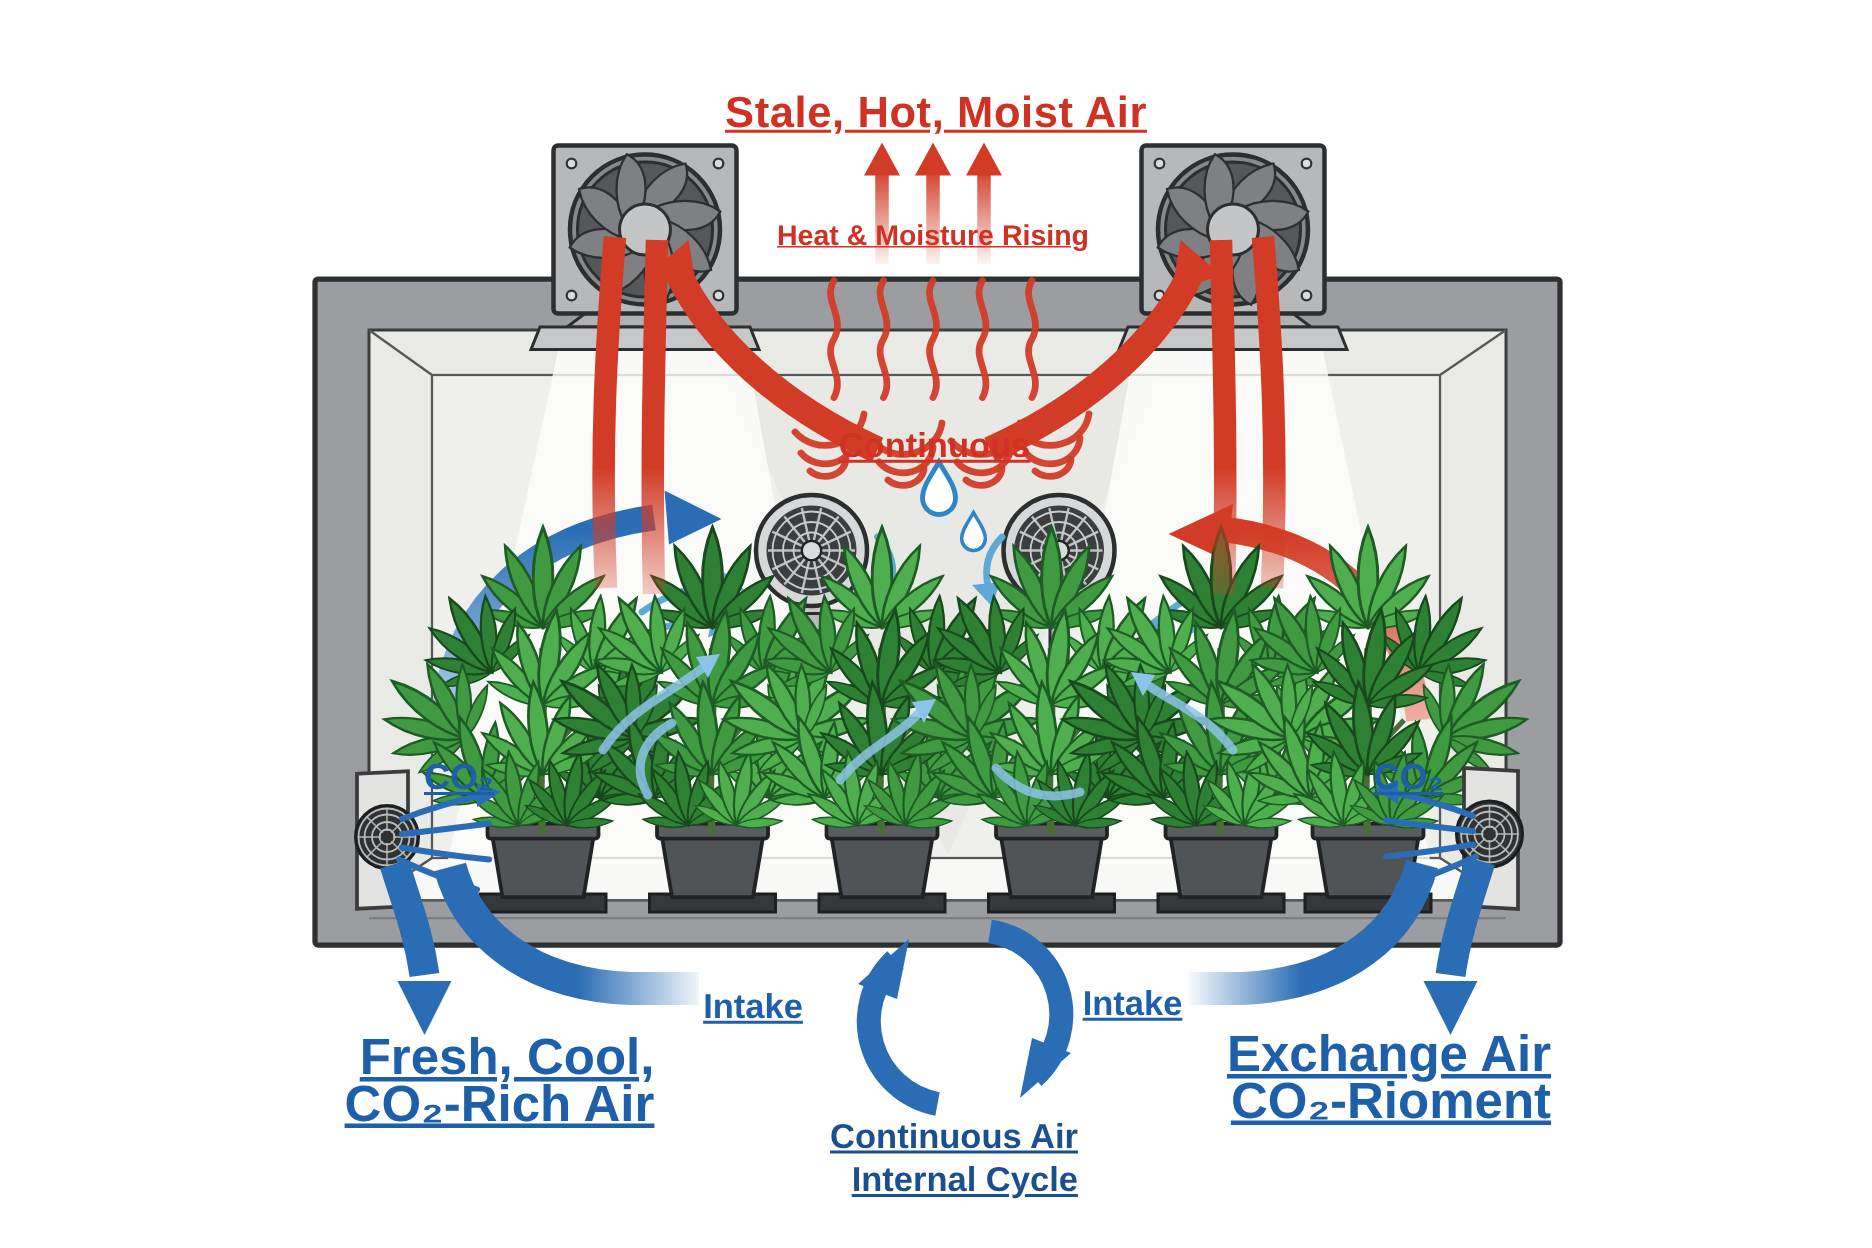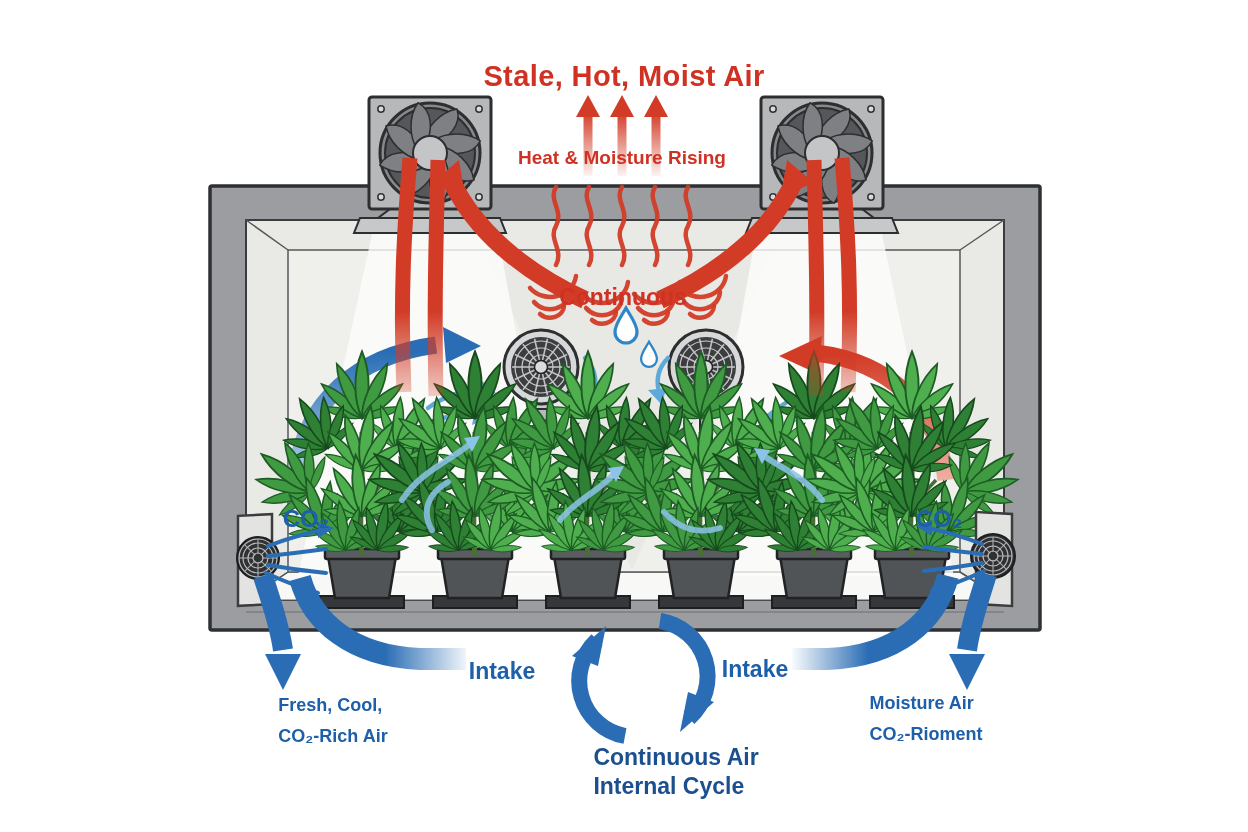--- a/index.html
+++ b/index.html
@@ -1,29 +1,29 @@
 <!DOCTYPE html>
 <html style="--red: #d23c27; --redText: #cf3122; --blue: #2a6db4; --blueText: #1d5fa8; --cycleText: #1b4f8e; --lightBlue: #5fa9d9; --paleBlue: #8cc3e8; --frame: #9b9da0; --frameDark: #2e3032; --green: #3f9a41; --greenDark: #2e8034; --pot: #515457;"><head>
 <meta charset="utf-8">
 <style>
   html,body{margin:0;padding:0;background:#fff;}
   #stage{position:relative;width:1248px;height:832px;background:#fff;overflow:hidden;
          font-family:"Liberation Sans",sans-serif;}
   #scene{position:absolute;left:0;top:0;}
   .lbl{position:absolute;transform:translate(-50%,-50%);font-weight:bold;
-       white-space:nowrap;text-align:left;}
+       white-space:nowrap;text-align:right;text-decoration:underline;}
   .red{color:var(--redText);}
   .blue{color:var(--blueText);}
   .navy{color:var(--cycleText);}
   .t29{font-size:29px;letter-spacing:.4px;}
   .t19{font-size:19px;}
   .t23{font-size:23px;}
   .t21{font-size:24px;}
-  .t26{font-size:18px;line-height:31px;}
-  .t24{font-size:23px;line-height:29px;margin-left:40px;}
+  .t26{font-size:34px;line-height:31px;}
+  .t24{font-size:23px;line-height:29px;}
   .blade{fill:#7e8083;stroke:#2c2e30;stroke-width:1.5;}
   .heatline{stroke:var(--red);stroke-width:4.5;fill:none;stroke-linecap:round;opacity:.95;}
   .ventline{stroke:var(--blue);stroke-width:4;fill:none;stroke-linecap:round;}
   .smallblue{stroke:var(--lightBlue);stroke-width:4.5;fill:none;stroke-linecap:round;}
   .swirl{stroke:var(--paleBlue);stroke-width:6;fill:none;stroke-linecap:round;opacity:.85;}
   .leafA{fill:#3f9a41;stroke:#1d5c24;stroke-width:1;}
   .leafB{fill:#2e8034;stroke:#17491d;stroke-width:1;}
   .leafC{fill:#4fae4e;stroke:#1d5c24;stroke-width:1;}
   .spoke{stroke:#bfc1c3;stroke-width:1.6;}
   .gring{stroke:#caccce;stroke-width:1.2;fill:none;}
@@ -458,21 +458,21 @@
 <div class="lbl red t23" style="left:623px;top:297px">Continuous</div>
 <div class="lbl blue t21" style="left:306px;top:519px">CO₂</div>
 <div class="lbl blue t21" style="left:939px;top:519px">CO₂</div>
 <div class="lbl blue t23" style="left:502px;top:671px">Intake</div>
 <div class="lbl blue t23" style="left:755px;top:669px">Intake</div>
 <div class="lbl blue t26" style="left:333px;top:721px">
   <div>Fresh, Cool,</div>
   <div>CO₂-Rich Air</div>
 </div>
 <div class="lbl blue t26" style="left:926px;top:719px">
-  <div>Moisture Air</div>
+  <div>Exchange Air</div>
   <div>CO₂-Rioment</div>
 </div>
 <div class="lbl navy t24" style="left:636px;top:772px">
   <div>Continuous Air</div>
   <div>Internal Cycle</div>
 </div>
 
 </div>
 
 </body></html>

